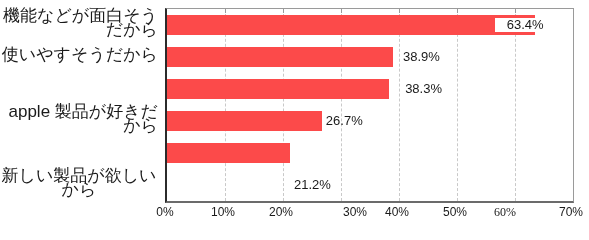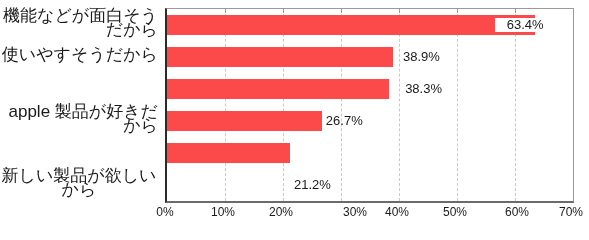--- a/index.html
+++ b/index.html
@@ -175,17 +175,17 @@
       <div class="tick-top" style="left: 406px;"></div>
     </div>
 
   <div class="xaxis">
       <div class="xtick-label" style="left: 0px;">0%</div>
       <div class="xtick-label" style="left: 58px;">10%</div>
       <div class="xtick-label" style="left: 116px;">20%</div>
       <div class="xtick-label" style="left: 174px; margin-left: 16px;">30%</div>
       <div class="xtick-label" style="left: 232px;">40%</div>
       <div class="xtick-label" style="left: 290px;">50%</div>
-      <div class="xtick-label" style="left: 352px;">60%</div>
+      <div class="xtick-label" style="left: 340px; font-family: Liberation Serif, serif;">60%</div>
       <div class="xtick-label" style="left: 406px;">70%</div>
     </div>
 
 </div>
 
 </body></html>

